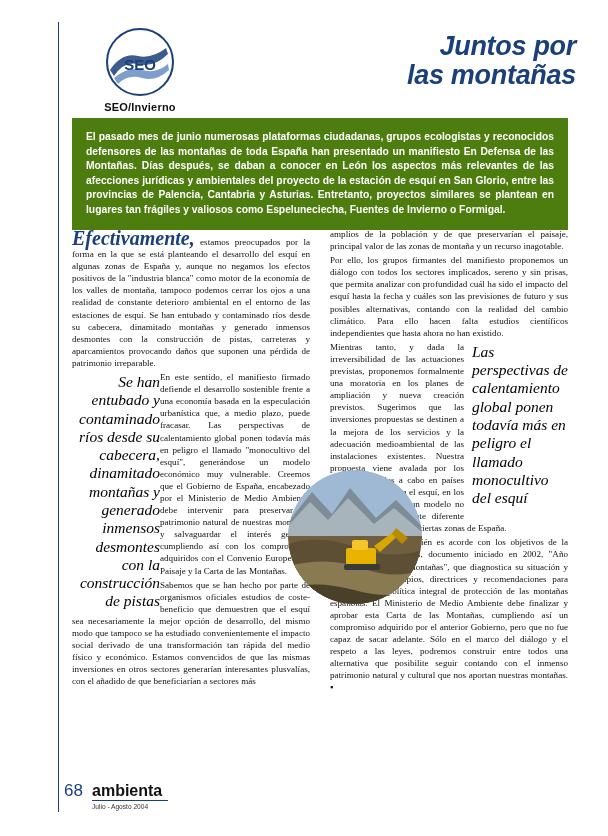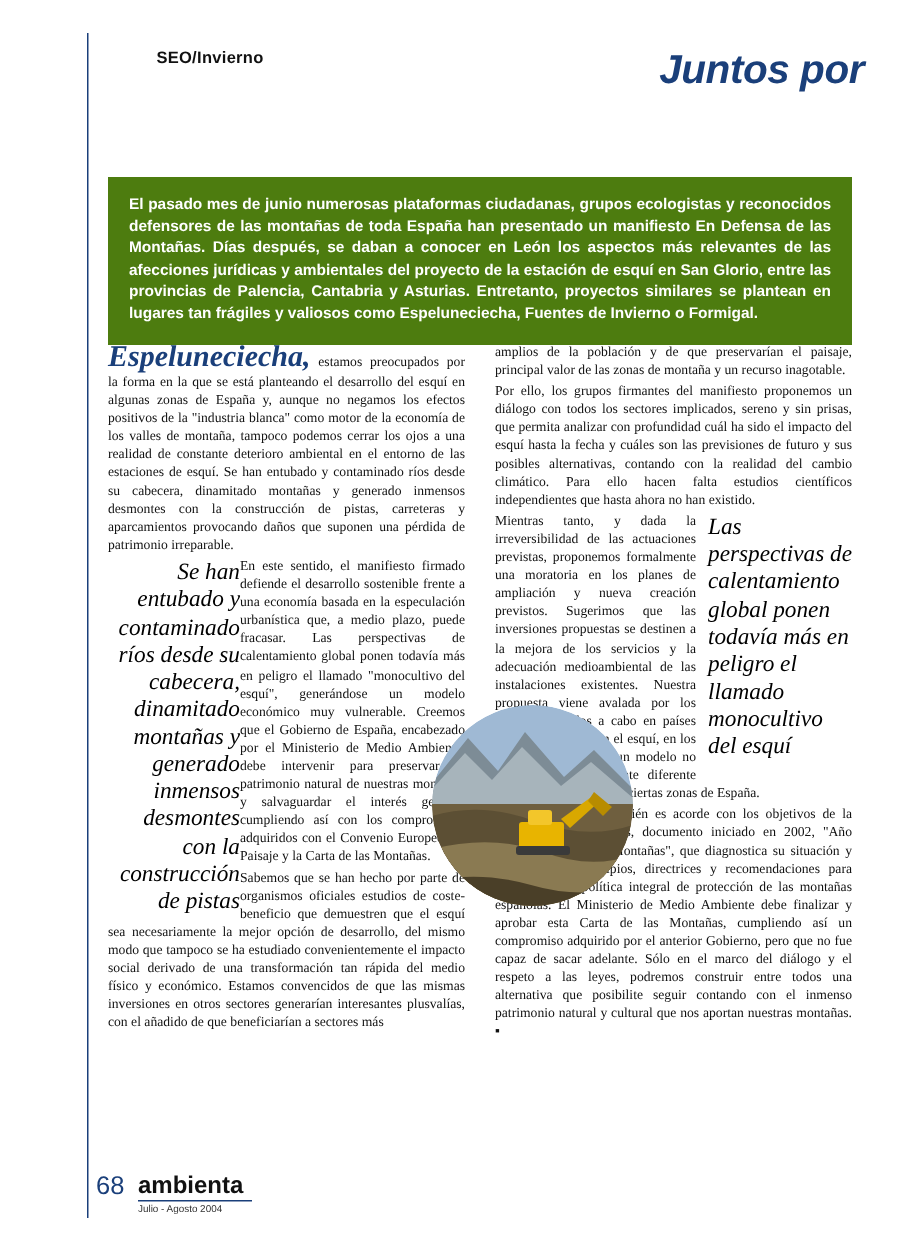--- a/index.html
+++ b/index.html
@@ -183,34 +183,43 @@
   }
 </style>
 </head>
 <body>
 
 <div class="page">
 
   <div class="left-rule"></div>
 
   <div class="logo-wrap">
+    <div class="logo-circle">
+      <svg width="64" height="64" viewBox="0 0 64 64" aria-hidden="true">
+        <circle cx="32" cy="32" r="31" fill="#ffffff"></circle>
+        <path d="M2 40 Q14 22 30 26 Q44 29 58 18 L60 24 Q46 38 30 34 Q16 31 6 46 Z" fill="#1a3f7a" opacity="0.85"></path>
+        <path d="M6 48 Q20 36 34 40 Q48 44 60 34 L61 40 Q48 52 34 48 Q20 44 10 54 Z" fill="#2b5ea8" opacity="0.6"></path>
+        <text x="32" y="40" font-family="Liberation Sans, sans-serif" font-size="15" font-weight="bold" fill="#1a3f7a" text-anchor="middle">SEO</text>
+      </svg>
+    </div>
     <div class="logo-text">SEO/Invierno</div>
   </div>
 
   <div class="masthead">
     <div>Juntos por</div>
+    <div>las montañas</div>
   </div>
 
   <div class="lede">El pasado mes de junio numerosas plataformas ciudadanas, grupos ecologistas y reconocidos defensores de las montañas de toda España han presentado un manifiesto En Defensa de las Montañas. Días después, se daban a conocer en León los aspectos más relevantes de las afecciones jurídicas y ambientales del proyecto de la estación de esquí en San Glorio, entre las provincias de Palencia, Cantabria y Asturias. Entretanto, proyectos similares se plantean en lugares tan frágiles y valiosos como Espeluneciecha, Fuentes de Invierno o Formigal.</div>
 
   <div class="cols">
 
     <div class="col col-left">
       <p class="para">
-        <span class="drop-lead">Espeluneciecha,</span>
+        <span class="drop-lead">Efectivamente,</span>
         <span>estamos preocupados por la forma en la que se está planteando el desarrollo del esquí en algunas zonas de España y, aunque no negamos los efectos positivos de la "industria blanca" como motor de la economía de los valles de montaña, tampoco podemos cerrar los ojos a una realidad de constante deterioro ambiental en el entorno de las estaciones de esquí. Se han entubado y contaminado ríos desde su cabecera, dinamitado montañas y generado inmensos desmontes con la construcción de pistas, carreteras y aparcamientos provocando daños que suponen una pérdida de patrimonio irreparable.</span>
       </p>
       <div class="pullquote pq-left">Se han entubado y contaminado ríos desde su cabecera, dinamitado montañas y generado inmensos desmontes con la construcción de pistas</div>
       <p class="para">En este sentido, el manifiesto firmado defiende el desarrollo sostenible frente a una economía basada en la especulación urbanística que, a medio plazo, puede fracasar. Las perspectivas de calentamiento global ponen todavía más en peligro el llamado "monocultivo del esquí", generándose un modelo económico muy vulnerable. Creemos que el Gobierno de España, encabezado por el Ministerio de Medio Ambiente, debe intervenir para preservar el patrimonio natural de nuestras montañas y salvaguardar el interés general, cumpliendo así con los compromisos adquiridos con el Convenio Europeo del Paisaje y la Carta de las Montañas.</p>
       <p class="para">Sabemos que se han hecho por parte de organismos oficiales estudios de coste-beneficio que demuestren que el esquí sea necesariamente la mejor opción de desarrollo, del mismo modo que tampoco se ha estudiado convenientemente el impacto social derivado de una transformación tan rápida del medio físico y económico. Estamos convencidos de que las mismas inversiones en otros sectores generarían interesantes plusvalías, con el añadido de que beneficiarían a sectores más</p>
     </div>
 
     <div class="col col-right">
       <p class="para">amplios de la población y de que preservarían el paisaje, principal valor de las zonas de montaña y un recurso inagotable.</p>
       <p class="para">Por ello, los grupos firmantes del manifiesto proponemos un diálogo con todos los sectores implicados, sereno y sin prisas, que permita analizar con profundidad cuál ha sido el impacto del esquí hasta la fecha y cuáles son las previsiones de futuro y sus posibles alternativas, contando con la realidad del cambio climático. Para ello hacen falta estudios científicos independientes que hasta ahora no han existido.</p>

